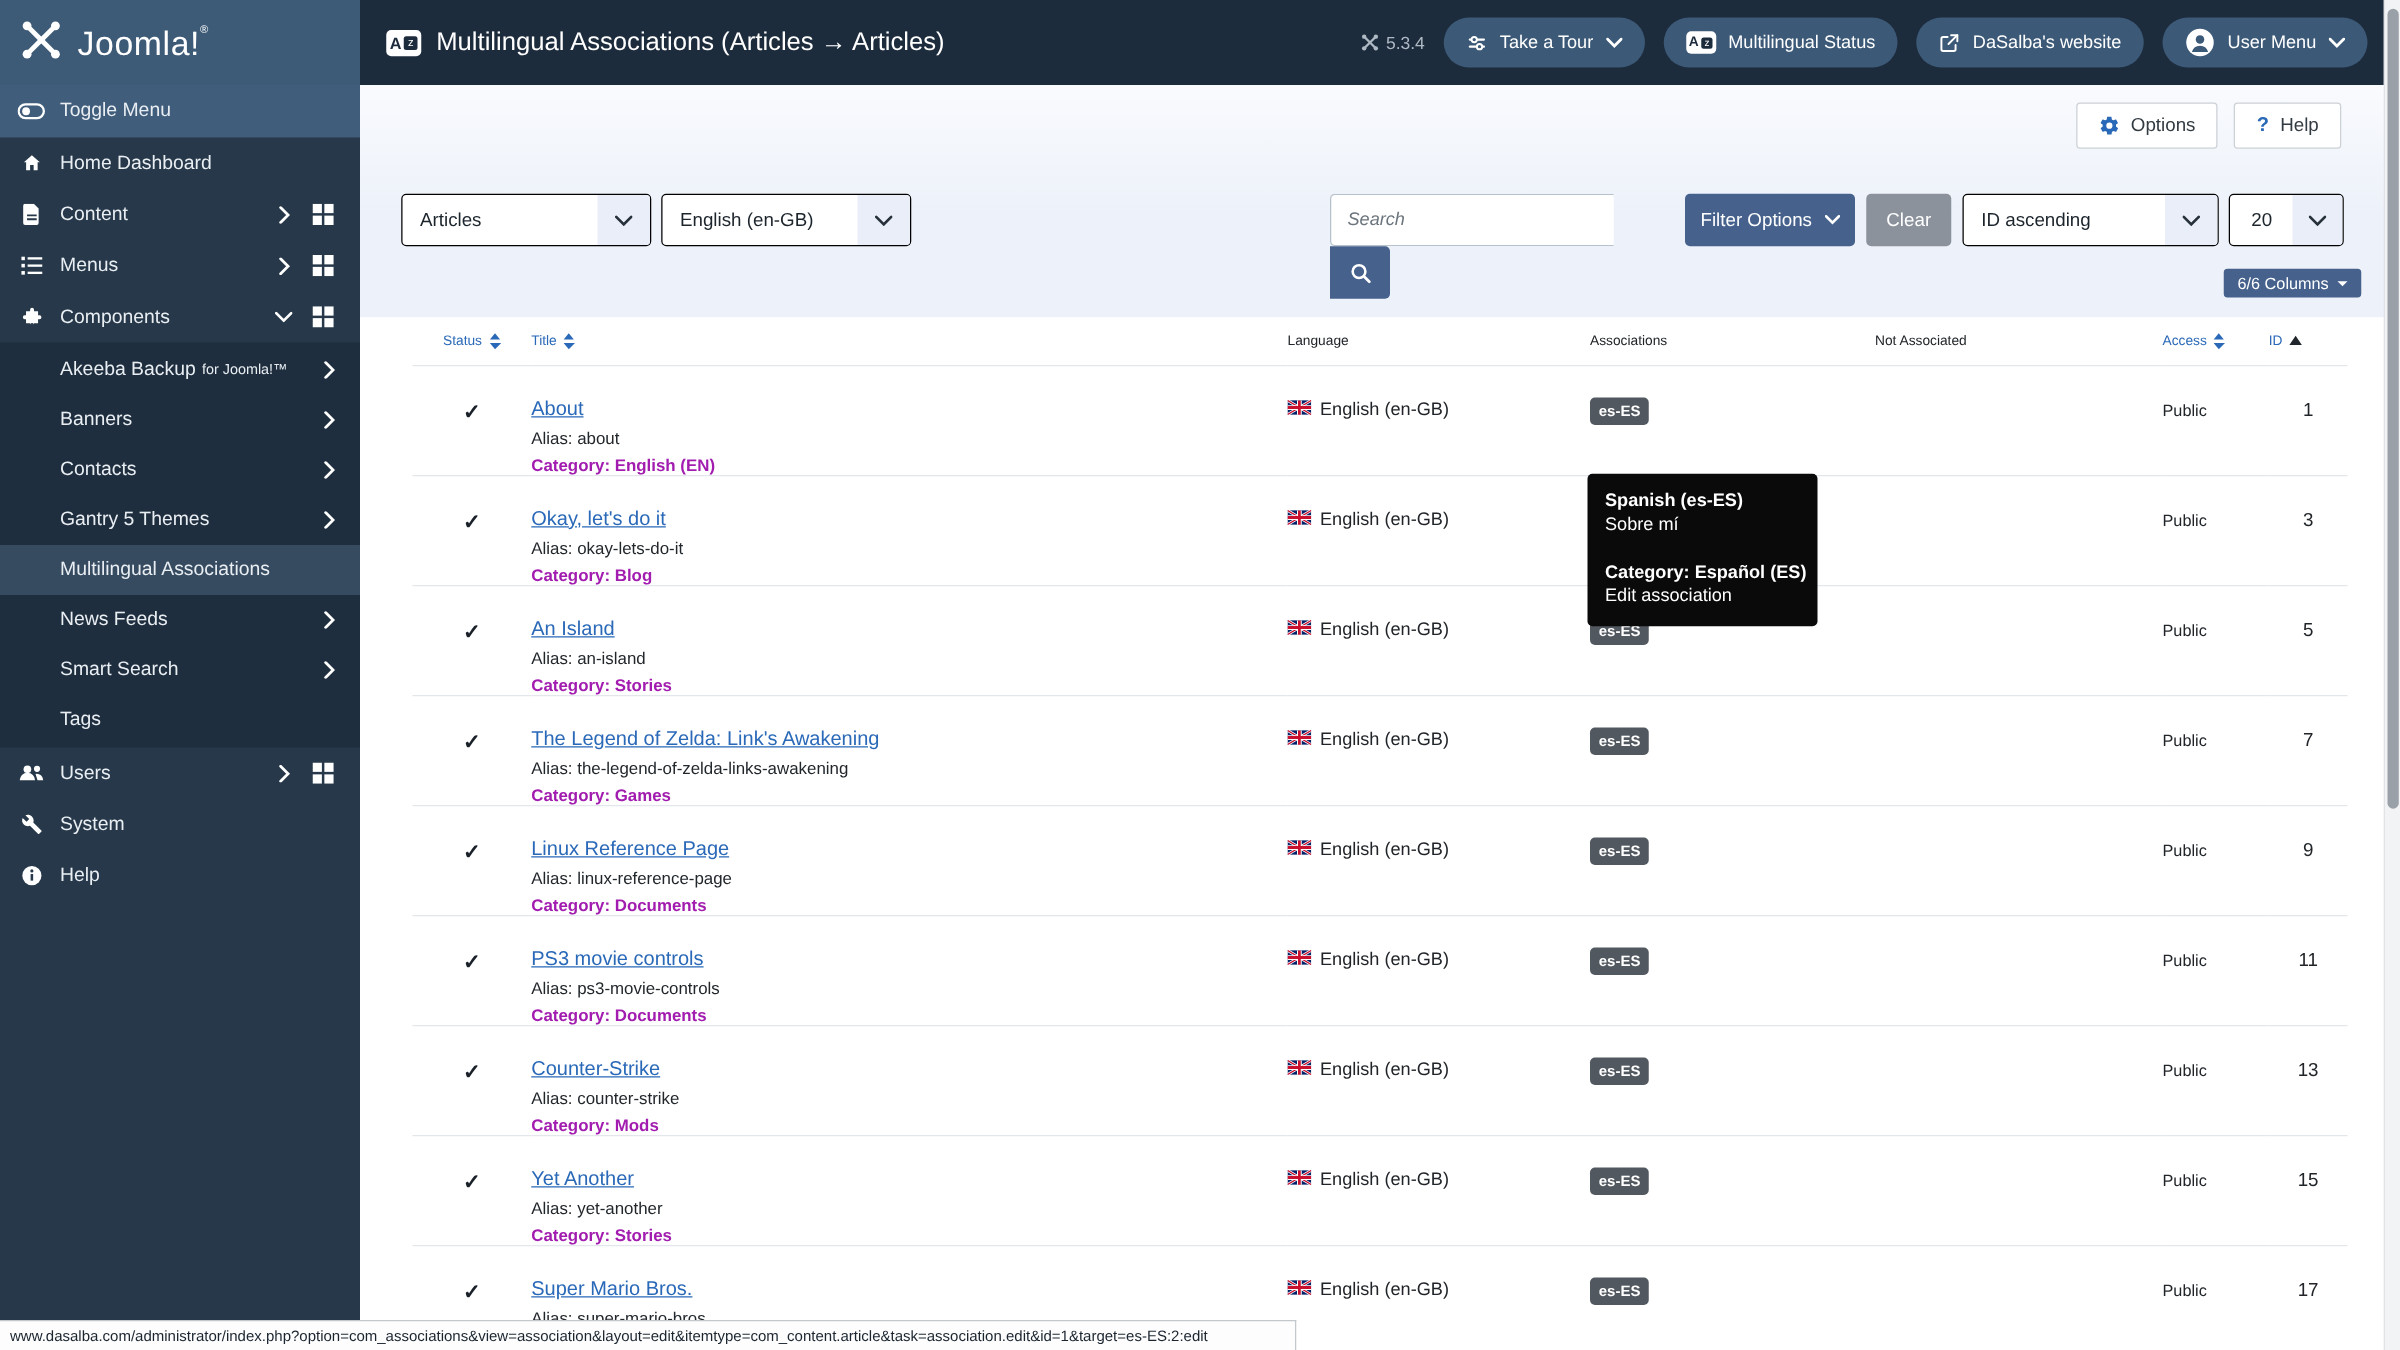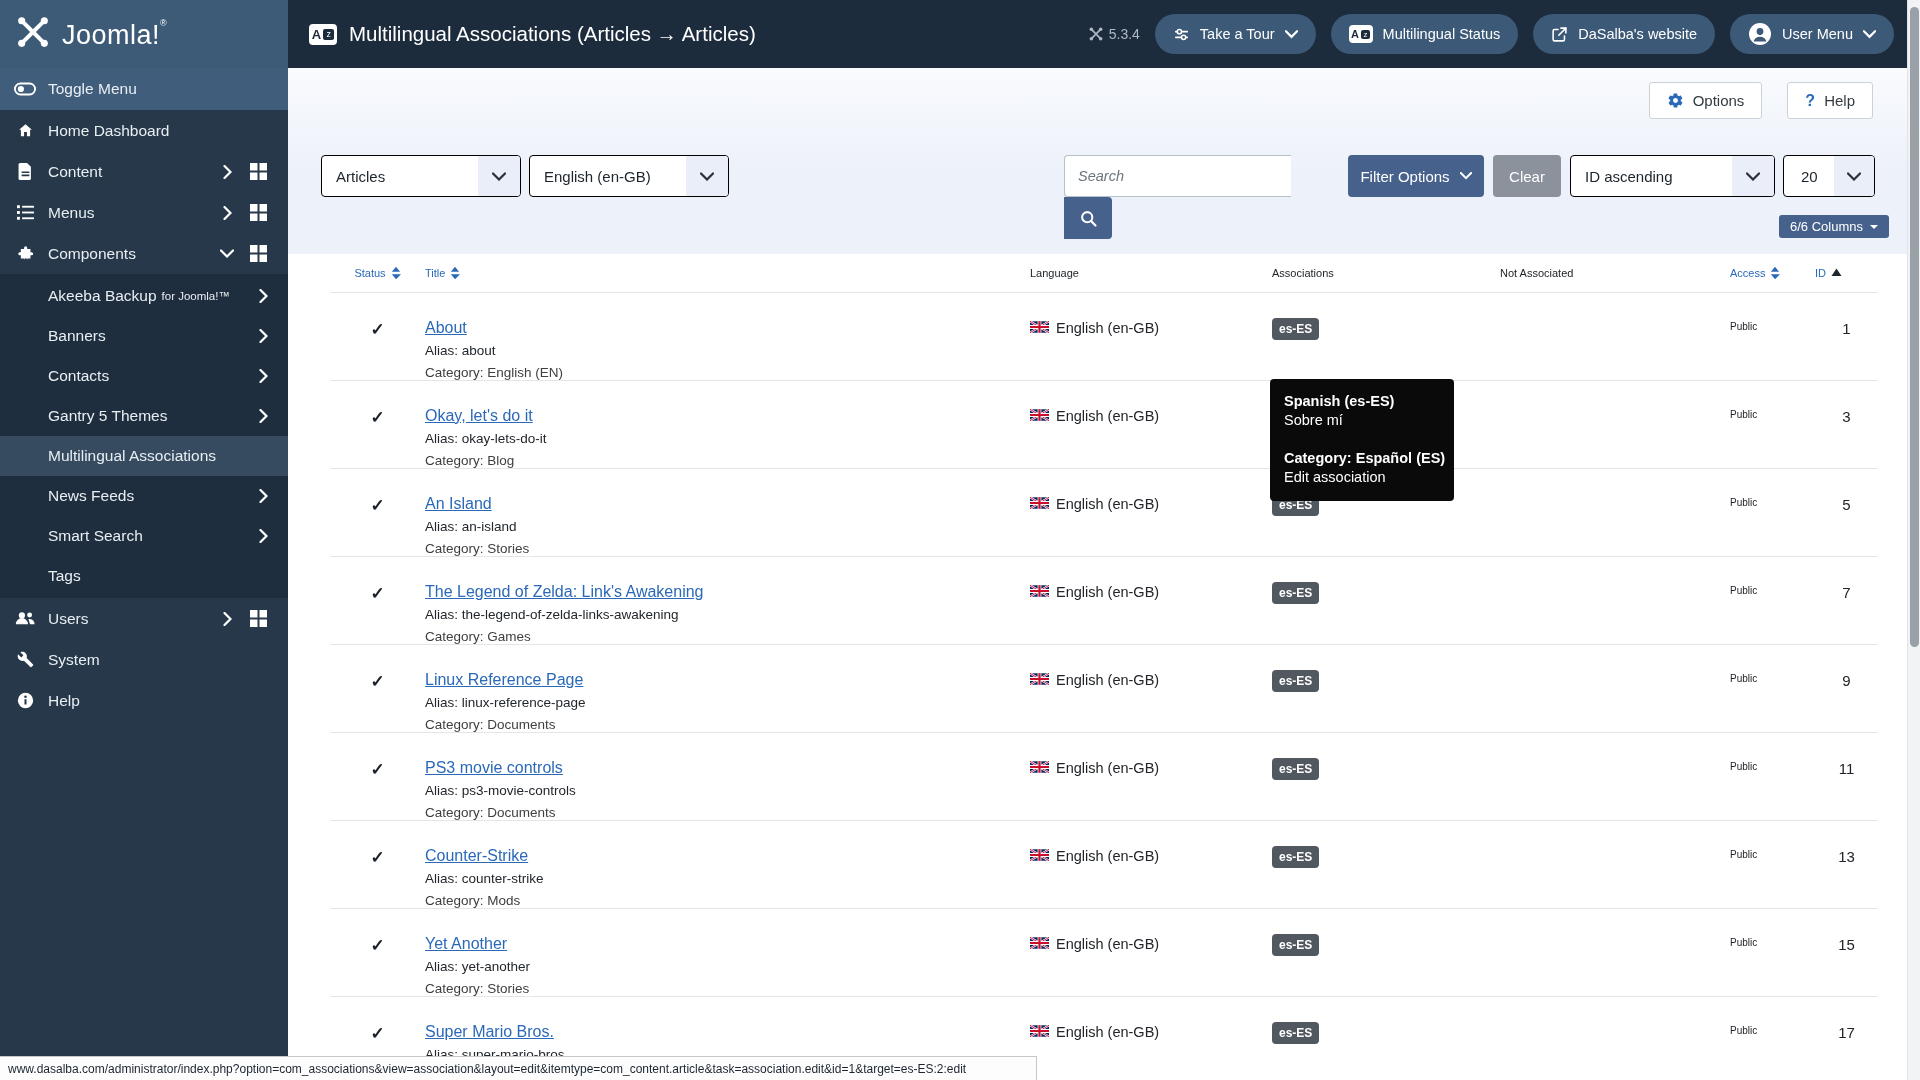--- a/index.html
+++ b/index.html
@@ -39,21 +39,21 @@
   .s-item.toggle { background:#405d7b; height:42px; }
   .submenu { background:#1f2e3e; padding:2px 0; }
   .submenu .s-item { padding-left:48px; height:40px; }
   .submenu .s-item.active { background:#364b60; }
   .suffix { font-size:11.5px; margin-left:5px; }
 
   
   .main { position:absolute; left:288px; top:68px; right:0; bottom:0; background:#fff; }
   .subhead { position:absolute; left:0; top:0; right:0; height:186px;
     background:linear-gradient(180deg,#f9fbfe 0%,#edf1f9 55%,#edf1f9 100%); }
-  .top-actions { position:absolute; top:14px; right:47px; display:flex; gap:25px; }
+  .top-actions { position:absolute; top:14px; right:47px; display:flex; gap:13px; }
   .wbtn { height:37px; background:#fff; border:1px solid #ccd1d6; border-radius:3px;
     display:flex; align-items:center; gap:9px; padding:0 17px; font-size:15px;
     color:#333b42; cursor:pointer; font-family:inherit; }
   .wbtn .q { color:#2a69b8; font-weight:bold; font-size:16px; }
 
   .filterrow { position:absolute; top:87px; left:0; right:0; height:42px; }
   .selbox { position:absolute; height:42px; border:1px solid #000000; border-radius:4px;
     background:#fff; display:flex; align-items:stretch; overflow:hidden; cursor:pointer; }
   .selbox .val { flex:1; display:flex; align-items:center; padding-left:14px;
     font-size:15px; color:#1c242c; white-space:nowrap; }
@@ -87,27 +87,27 @@
   thead th .hl { color:#2a69b8; text-decoration:none; display:inline-flex;
     align-items:center; gap:5px; cursor:pointer; }
   thead th.thc { text-align:center; }
   tbody tr { height:87.5px; border-top:1px solid #e3e7eb; }
   td { vertical-align:top; }
   .c-status { text-align:center; padding-top:26px; }
   .check { font-size:17px; color:#1a2129; font-weight:bold; cursor:default; }
   .c-title { padding-top:26px; }
   .title-link { color:#2a69b8; font-size:16px; text-decoration:underline; cursor:pointer; }
   .alias { margin-top:6px; font-size:13.5px; color:#22272c; }
-  .cat { margin-top:7px; font-size:13.5px; color:#404040; }
+  .cat { margin-top:7px; font-size:13.5px; color:#a21caf;font-weight:bold; }
   .c-lang { padding-top:27px; }
   .langline { display:flex; align-items:center; gap:7px; font-size:14.5px; color:#212529; }
   .c-assoc { padding-top:25px; }
   .badge { display:inline-block; background:#51585f; color:#fff; font-size:12px;
     font-weight:bold; border-radius:4px; padding:4px 7px; cursor:pointer; }
-  .c-access { padding-top:28px; font-size:10px; color:#212529; }
+  .c-access { padding-top:28px; font-size:13px; color:#212529; }
   .c-id { padding-top:27px; font-size:15px; color:#212529; text-align:center; }
 
   
   .tooltip { position:absolute; left:1270px; top:347px; width:184px; background:#0a0a0a;
     color:#fff; border-radius:4px; padding:13px 14px; font-size:14.5px; line-height:1.32;
     z-index:40; white-space:nowrap;margin-top:32px; }
   .tooltip .b { font-weight:bold; }
   .tooltip .gap { height:19px; }
 
   

